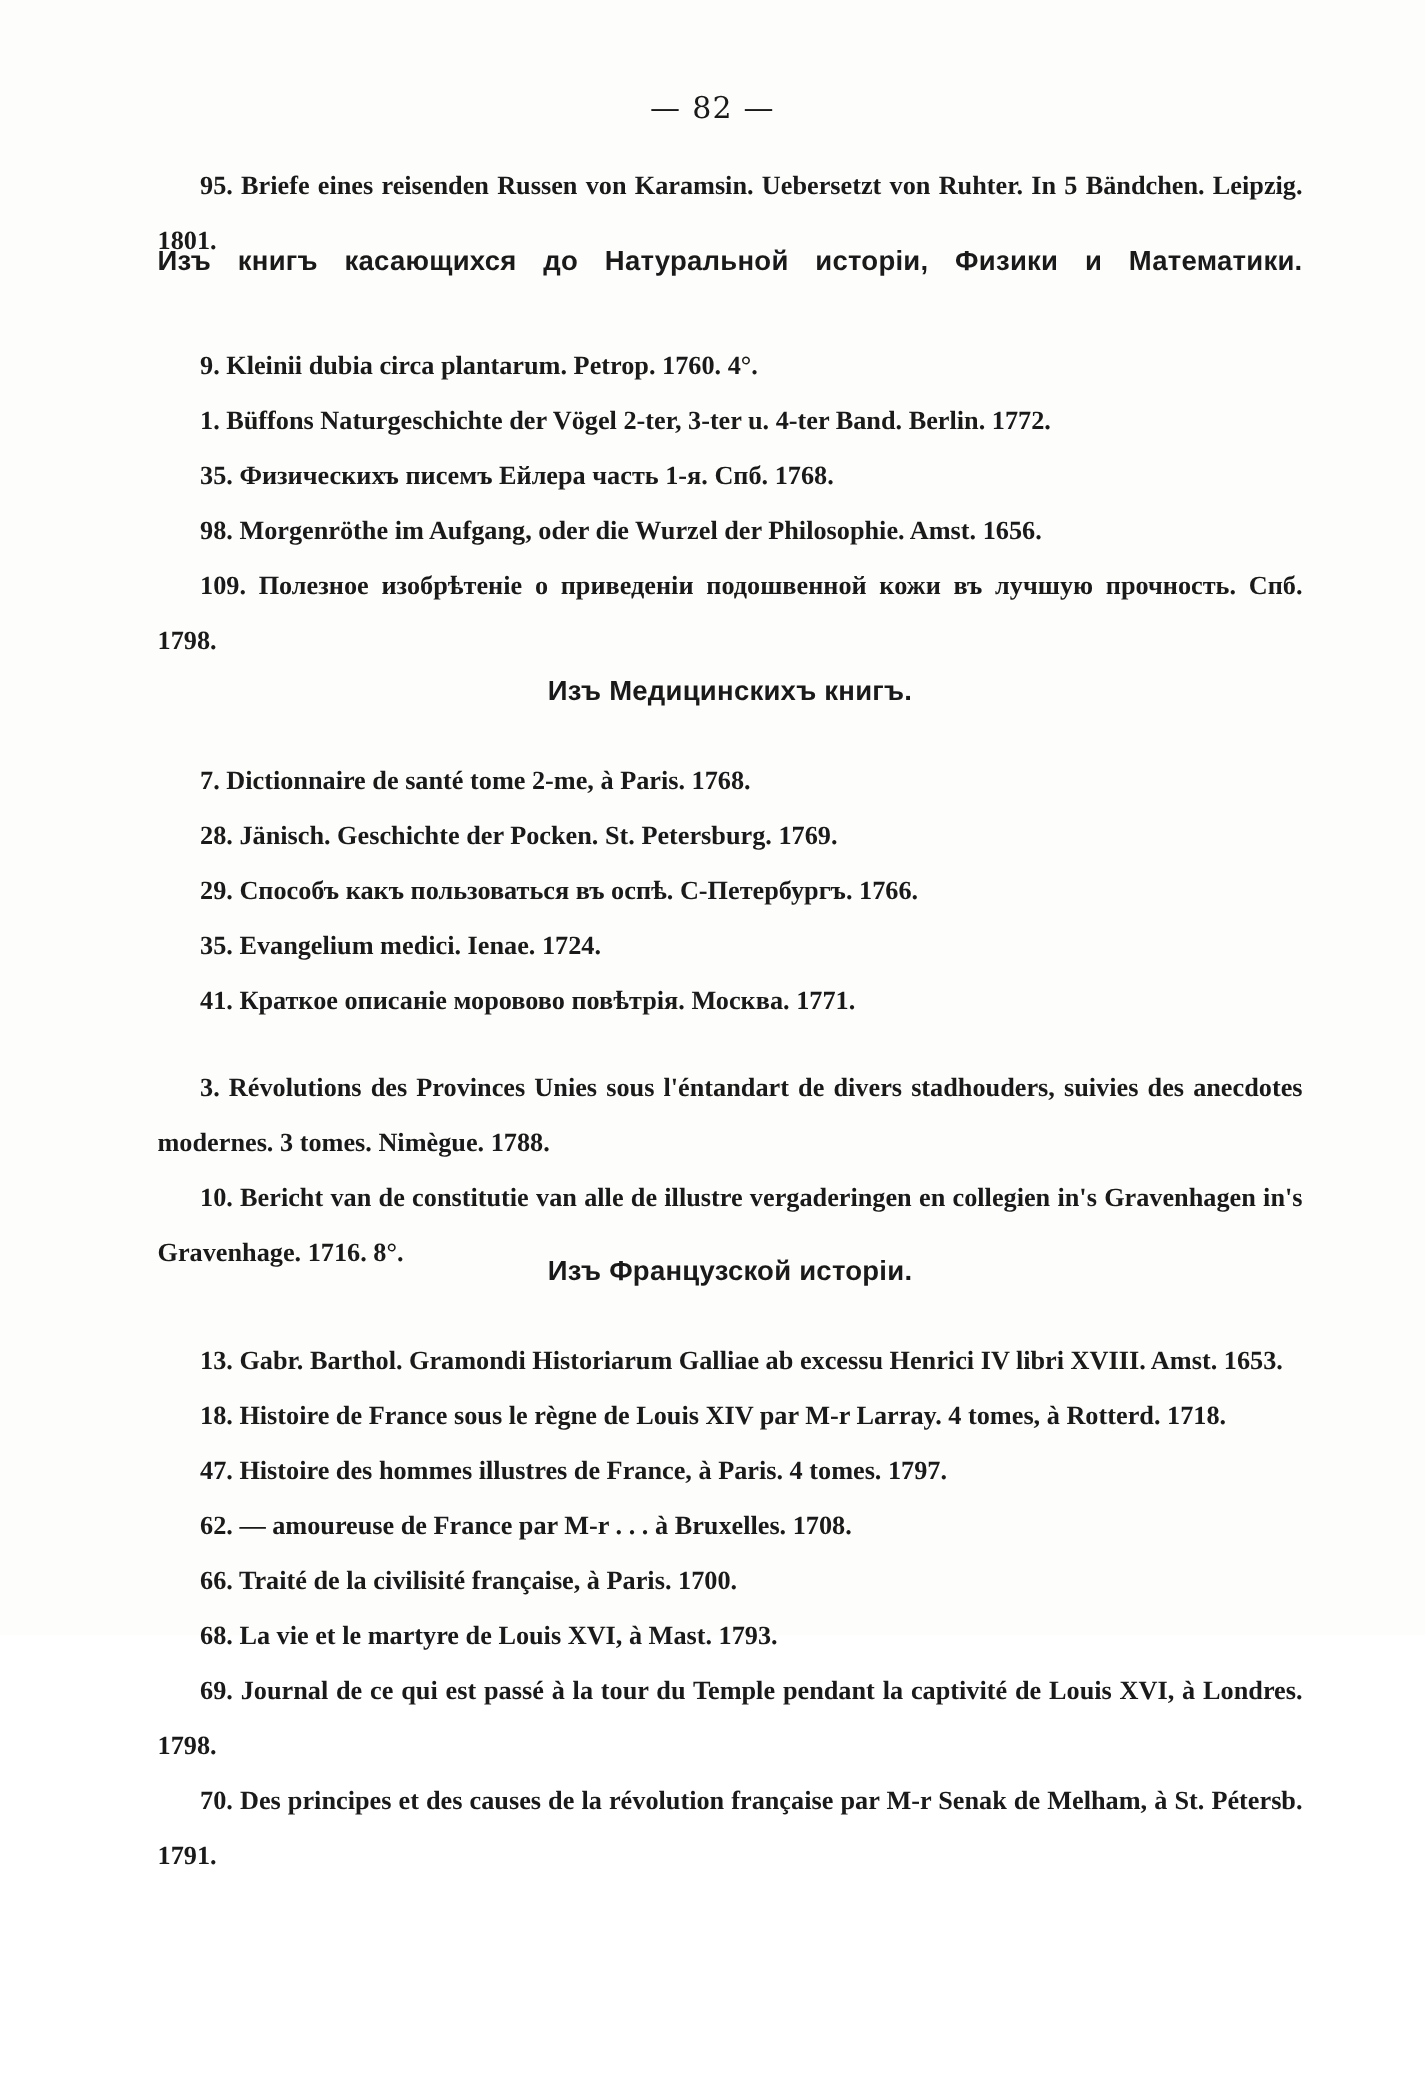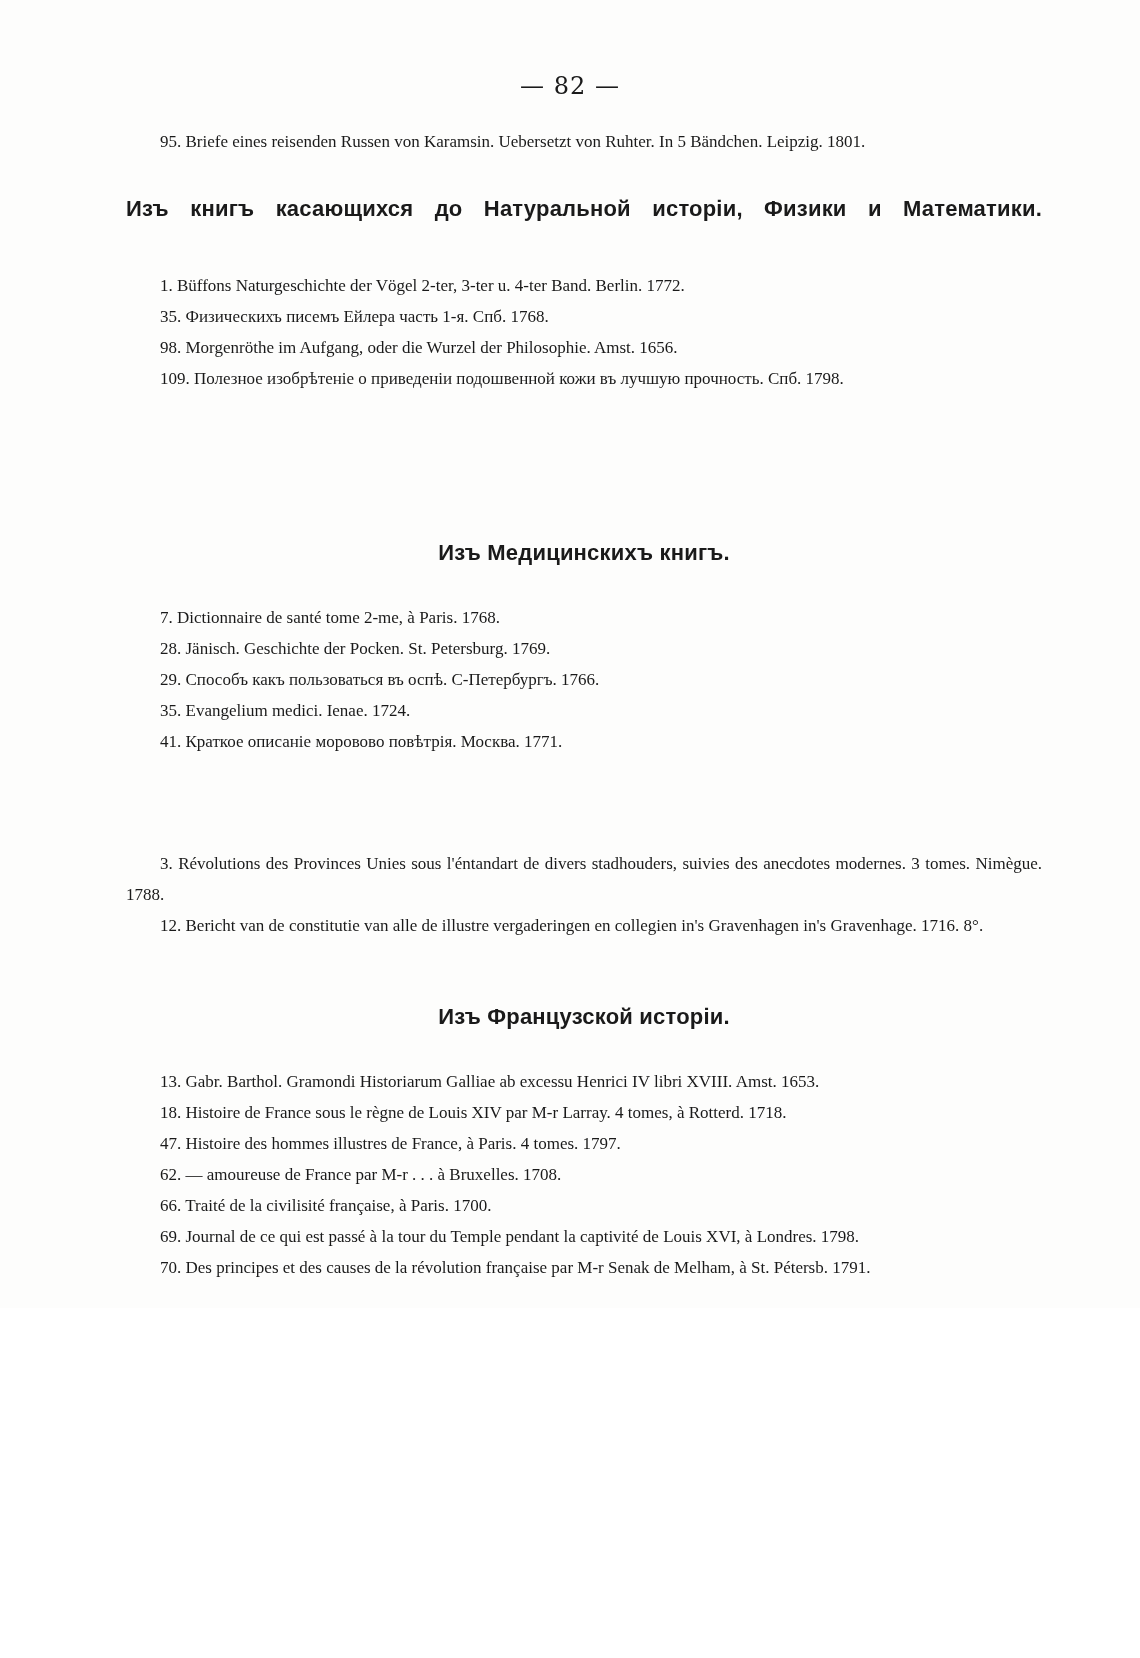--- a/index.html
+++ b/index.html
@@ -8,23 +8,24 @@
     position: absolute; left: 0; top: 0; width: 1140px; height: 1308px;
     background: #fdfdfc; color: #1a1a1a;
     font-family: "DejaVu Serif", "Liberation Serif", serif;
   }
   .folio {
     position: absolute; top: 72px; left: 0; width: 1140px; text-align: center;
     font-size: 24px; letter-spacing: 1px;
   }
   .block { position: absolute; left: 126px; width: 916px; }
   .entry {
-    font-size: 17px; line-height: 31px; text-align: justify;
+    font-size: 21px; line-height: 44px; text-align: justify;
     text-indent: 34px; margin: 0; font-family: "Liberation Serif", "DejaVu Serif", serif;
     transform: scaleX(1.0);
+    font-weight: bold;
   }
   .heading {
     font-family: "Liberation Sans", "DejaVu Sans", sans-serif;
     font-weight: bold; font-size: 22px; text-align: center; margin: 0;
     letter-spacing: 0.2px;
   }
   .heading.wide { text-align: justify; text-align-last: justify; }
 </style>
 </head>
 <body>
@@ -34,48 +35,50 @@
   <div class="folio">— 82 —</div>
 
   <div class="block" style="top:126px;">
     <p class="entry"><span>95.</span> <span>Briefe eines reisenden Russen von Karamsin. Uebersetzt von Ruhter. In 5 Bändchen. Leipzig. 1801.</span></p>
   </div>
 
   <div class="block" style="top:196px;">
     <p class="heading wide">Изъ книгъ касающихся до Натуральной исторіи, Физики и Математики.</p>
   </div>
   <div class="block" style="top:270px;">
+    <p class="entry"><span>9.</span> <span>Kleinii dubia circa plantarum. Petrop. 1760. 4°.</span></p>
     <p class="entry"><span>1.</span> <span>Büffons Naturgeschichte der Vögel 2-ter, 3-ter u. 4-ter Band. Berlin. 1772.</span></p>
     <p class="entry"><span>35.</span> <span>Физическихъ писемъ Ейлера часть 1-я. Спб. 1768.</span></p>
     <p class="entry"><span>98.</span> <span>Morgenröthe im Aufgang, oder die Wurzel der Philosophie. Amst. 1656.</span></p>
     <p class="entry"><span>109.</span> <span>Полезное изобрѣтеніе о приведеніи подошвенной кожи въ лучшую прочность. Спб. 1798.</span></p>
   </div>
 
   <div class="block" style="top:540px;">
     <p class="heading">Изъ Медицинскихъ книгъ.</p>
   </div>
   <div class="block" style="top:602px;">
     <p class="entry"><span>7.</span> <span>Dictionnaire de santé tome 2-me, à Paris. 1768.</span></p>
     <p class="entry"><span>28.</span> <span>Jänisch. Geschichte der Pocken. St. Petersburg. 1769.</span></p>
     <p class="entry"><span>29.</span> <span>Способъ какъ пользоваться въ оспѣ. С-Петербургъ. 1766.</span></p>
     <p class="entry"><span>35.</span> <span>Evangelium medici. Ienae. 1724.</span></p>
     <p class="entry"><span>41.</span> <span>Краткое описаніе моровово повѣтрія. Москва. 1771.</span></p>
   </div>
 
   <div class="block" style="top:848px;">
     <p class="entry"><span>3.</span> <span>Révolutions des Provinces Unies sous l'éntandart de divers stadhouders, suivies des anecdotes modernes. 3 tomes. Nimègue. 1788.</span></p>
-    <p class="entry"><span>12.</span> <span>Bericht van de constitutie van alle de illustre vergaderingen en collegien in's Gravenhagen in's Gravenhage. 1716. 8°.</span></p>
+    <p class="entry"><span>10.</span> <span>Bericht van de constitutie van alle de illustre vergaderingen en collegien in's Gravenhagen in's Gravenhage. 1716. 8°.</span></p>
   </div>
 
   <div class="block" style="top:1004px;">
     <p class="heading">Изъ Французской исторіи.</p>
   </div>
   <div class="block" style="top:1066px;">
     <p class="entry"><span>13.</span> <span>Gabr. Barthol. Gramondi Historiarum Galliae ab excessu Henrici IV libri XVIII. Amst. 1653.</span></p>
     <p class="entry"><span>18.</span> <span>Histoire de France sous le règne de Louis XIV par M-r Larray. 4 tomes, à Rotterd. 1718.</span></p>
     <p class="entry"><span>47.</span> <span>Histoire des hommes illustres de France, à Paris. 4 tomes. 1797.</span></p>
     <p class="entry"><span>62.</span> <span>— amoureuse de France par M-r . . . à Bruxelles. 1708.</span></p>
     <p class="entry"><span>66.</span> <span>Traité de la civilisité française, à Paris. 1700.</span></p>
+    <p class="entry"><span>68.</span> <span>La vie et le martyre de Louis XVI, à Mast. 1793.</span></p>
     <p class="entry"><span>69.</span> <span>Journal de ce qui est passé à la tour du Temple pendant la captivité de Louis XVI, à Londres. 1798.</span></p>
     <p class="entry"><span>70.</span> <span>Des principes et des causes de la révolution française par M-r Senak de Melham, à St. Pétersb. 1791.</span></p>
   </div>
 
 </div>
 
 </body></html>

